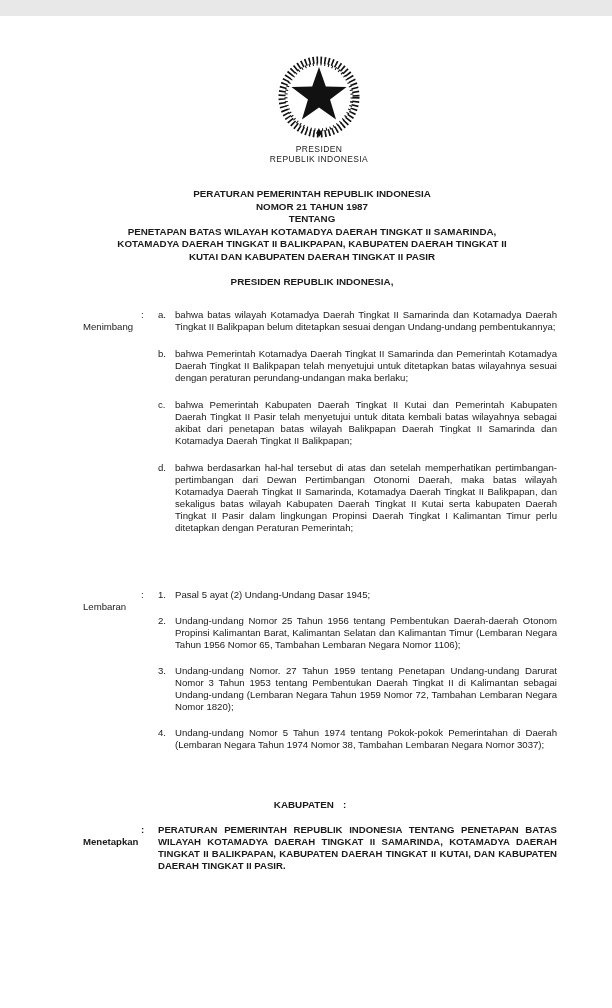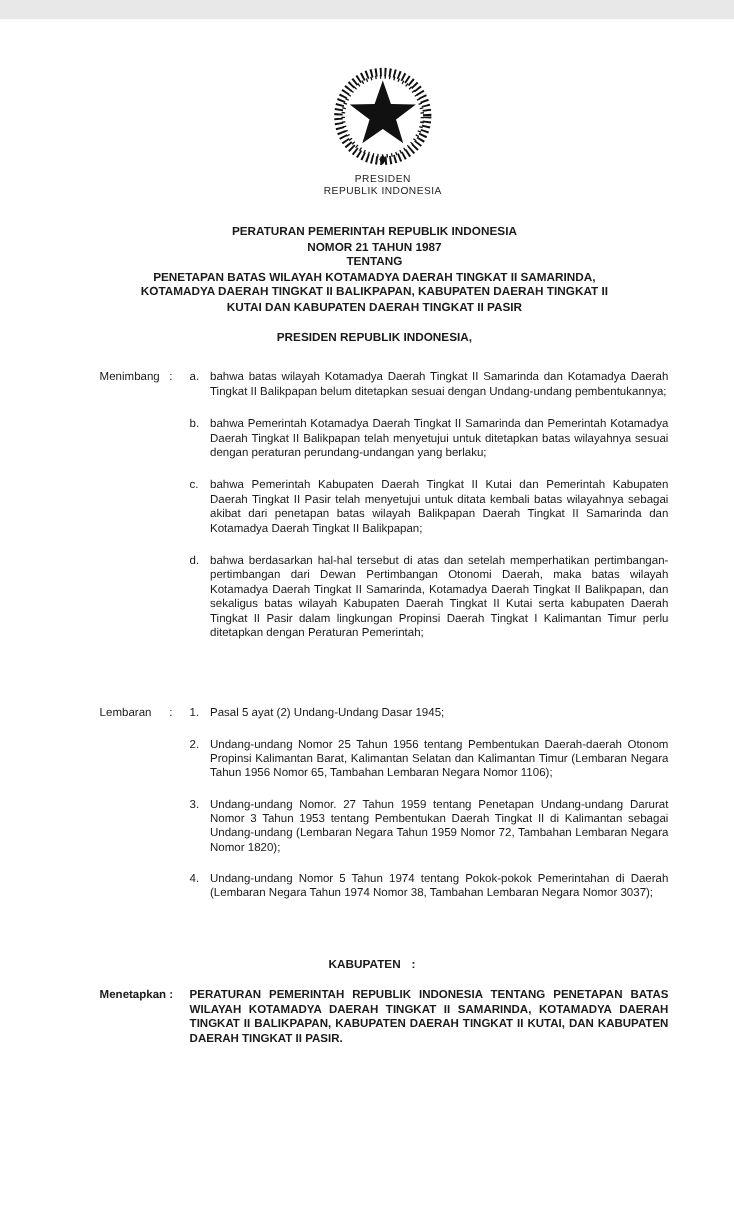--- a/index.html
+++ b/index.html
@@ -30,21 +30,21 @@
   .salutation{
     position:absolute;left:0;right:0;top:260px;
     text-align:center;transform:translateX(6px);
     font-weight:bold;font-size:9.8px;
   }
   
   .section{
     position:absolute;left:83px;width:474px;
     font-size:9.6px;line-height:12px;
   }
-  .section .label{position:absolute;left:0;top:0;}
+  .section .label{position:absolute;left:0;top:12px;}
   .section .colon{position:absolute;left:58px;top:0;}
   .section .items{margin-left:75px;}
   .item{display:flex;}
   .item + .item{margin-top:15px;}
   .sec-mengingat .item + .item{margin-top:14px;}
   .item .marker{width:17px;flex:0 0 17px;}
   .item .text{flex:1;text-align:justify;}
   .sec-menimbang{top:293px;}
   .sec-mengingat{top:573px;}
   .memutuskan{
@@ -91,21 +91,21 @@
   <div class="section sec-menimbang">
     <div class="label">Menimbang</div>
     <div class="colon">:</div>
     <div class="items">
       <div class="item">
         <div class="marker">a.</div>
         <div class="text">bahwa batas wilayah Kotamadya Daerah Tingkat II Samarinda dan Kotamadya Daerah Tingkat II Balikpapan belum ditetapkan sesuai dengan Undang-undang pembentukannya;</div>
       </div>
       <div class="item">
         <div class="marker">b.</div>
-        <div class="text">bahwa Pemerintah Kotamadya Daerah Tingkat II Samarinda dan Pemerintah Kotamadya Daerah Tingkat II Balikpapan telah menyetujui untuk ditetapkan batas wilayahnya sesuai dengan peraturan perundang-undangan yang berlaku;</div>
+        <div class="text">bahwa Pemerintah Kotamadya Daerah Tingkat II Samarinda dan Pemerintah Kotamadya Daerah Tingkat II Balikpapan telah menyetujui untuk ditetapkan batas wilayahnya sesuai dengan peraturan perundang-undangan maka berlaku;</div>
       </div>
       <div class="item">
         <div class="marker">c.</div>
         <div class="text">bahwa Pemerintah Kabupaten Daerah Tingkat II Kutai dan Pemerintah Kabupaten Daerah Tingkat II Pasir telah menyetujui untuk ditata kembali batas wilayahnya sebagai akibat dari penetapan batas wilayah Balikpapan Daerah Tingkat II Samarinda dan Kotamadya Daerah Tingkat II Balikpapan;</div>
       </div>
       <div class="item">
         <div class="marker">d.</div>
         <div class="text">bahwa berdasarkan hal-hal tersebut di atas dan setelah memperhatikan pertimbangan-pertimbangan dari Dewan Pertimbangan Otonomi Daerah, maka batas wilayah Kotamadya Daerah Tingkat II Samarinda, Kotamadya Daerah Tingkat II Balikpapan, dan sekaligus batas wilayah Kabupaten Daerah Tingkat II Kutai serta kabupaten Daerah Tingkat II Pasir dalam lingkungan Propinsi Daerah Tingkat I Kalimantan Timur perlu ditetapkan dengan Peraturan Pemerintah;</div>
       </div>
     </div>

